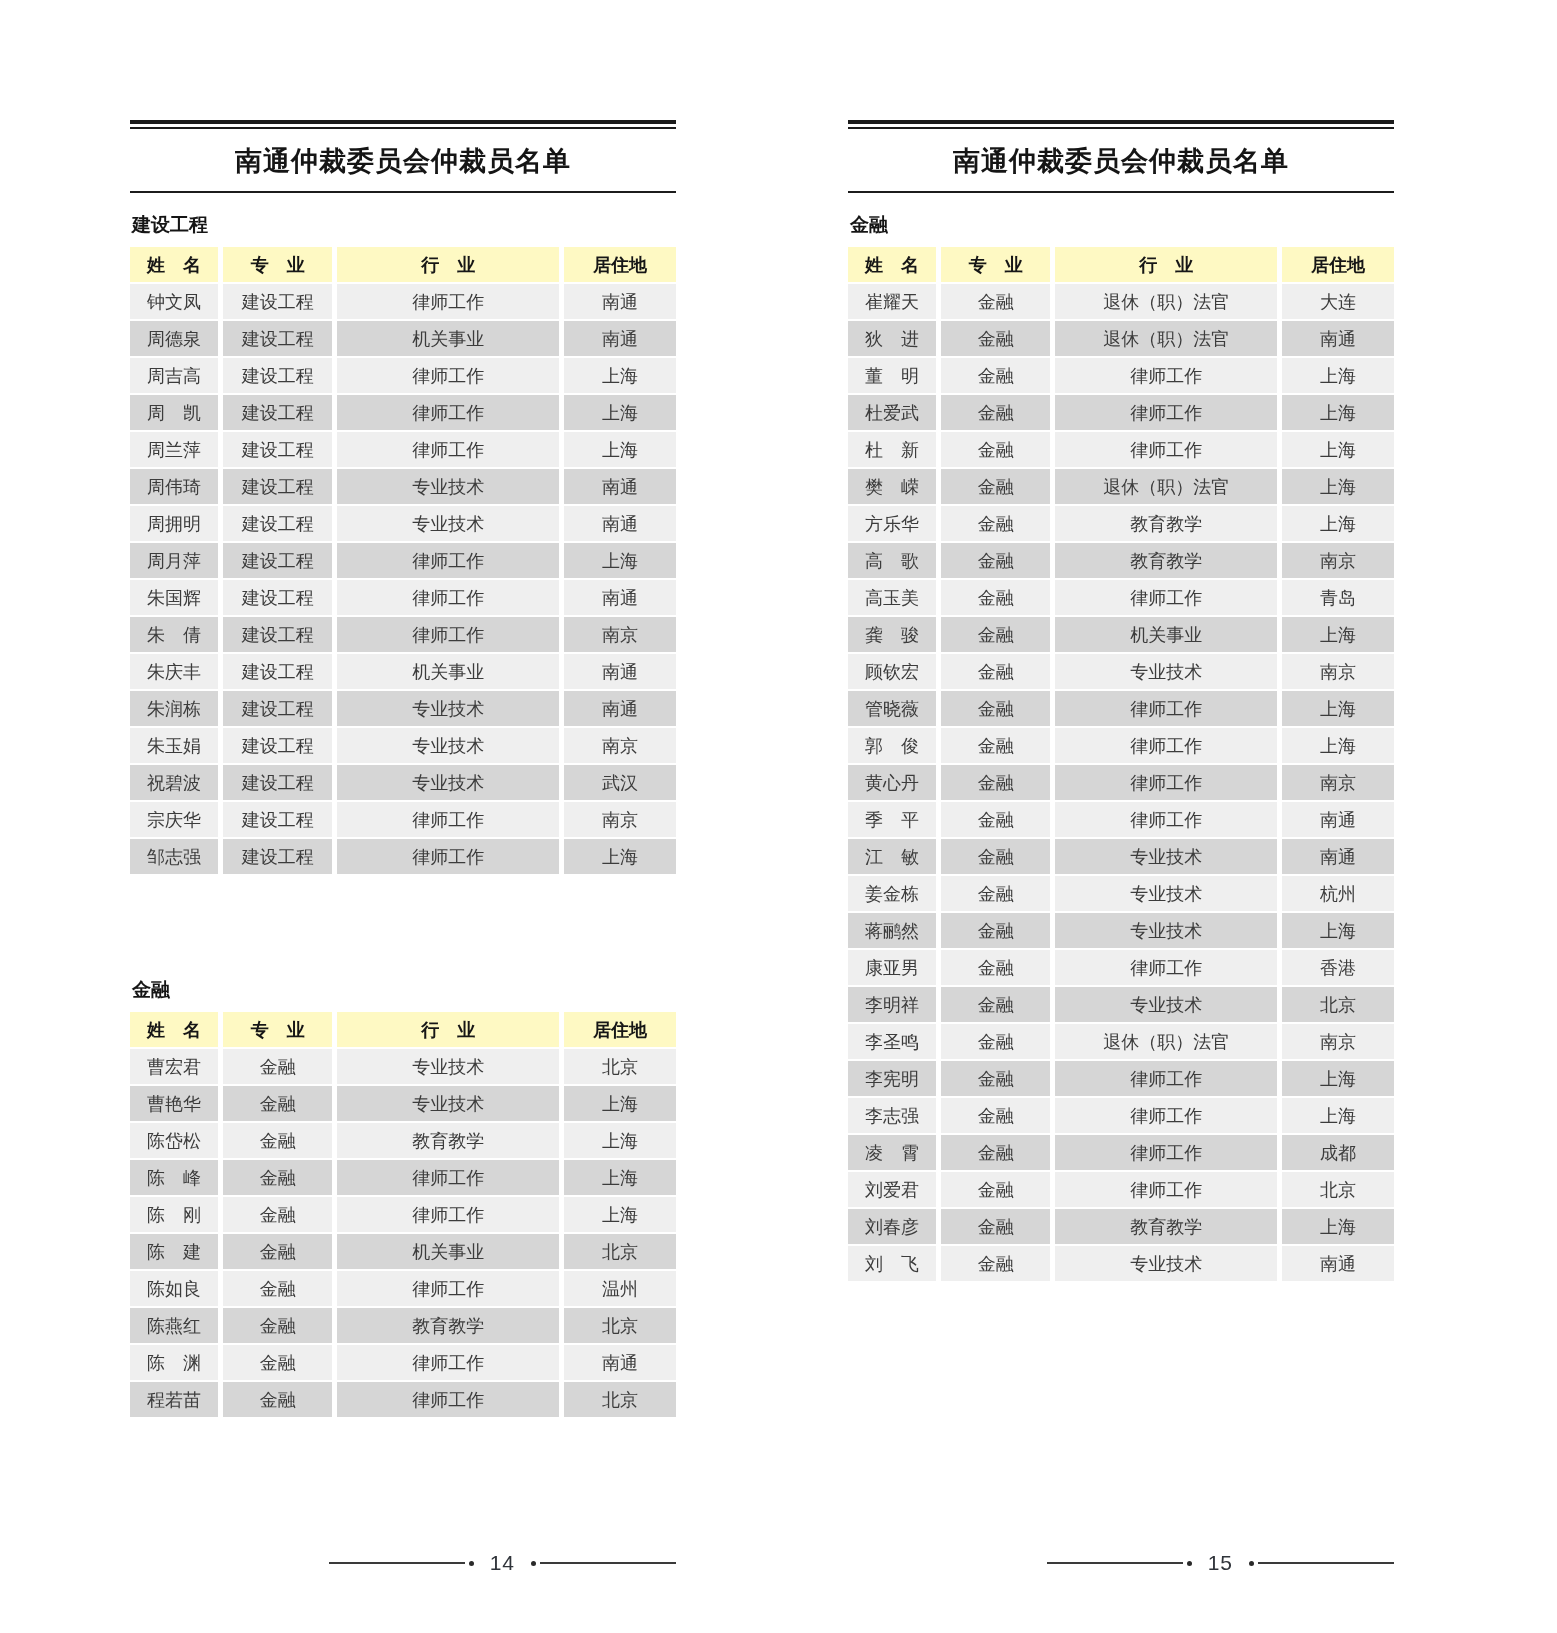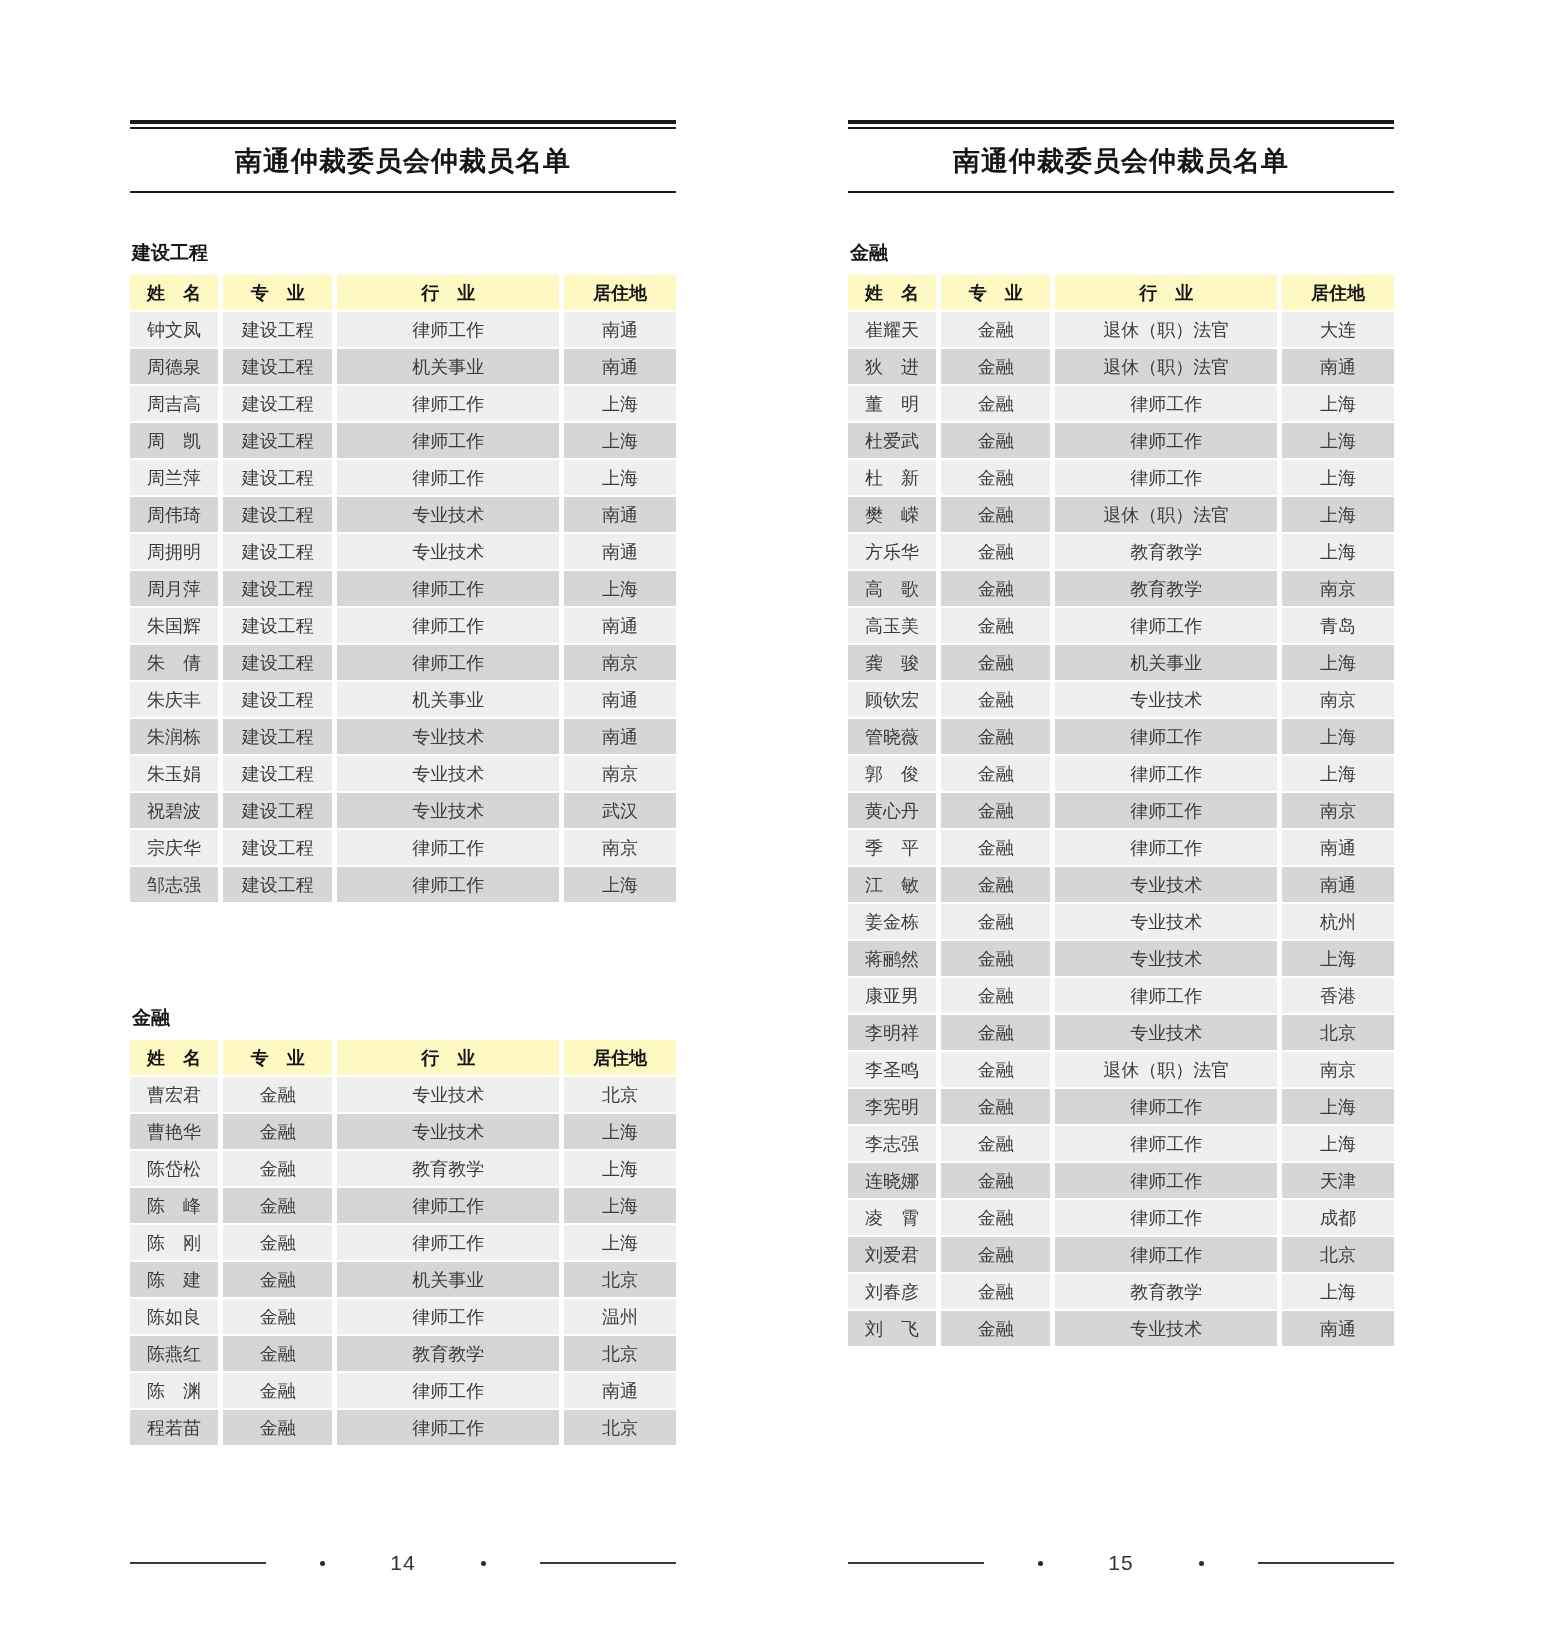--- a/index.html
+++ b/index.html
@@ -31,21 +31,21 @@
     font-weight: bold;
     color: #151515;
     text-align: center;
     letter-spacing: 1px;
     line-height: 32px;
   }
   .rule-under {
     border-bottom: 2px solid #1c1c1c;
   }
 
-  .section { margin-top: 49px; }
+  .section { margin-top: 21px; }
   .section + .section { margin-top: 103px; }
 
   .section-heading {
     margin: 0 0 11px 2px;
     font-size: 19px;
     font-weight: bold;
     color: #151515;
     line-height: 22px;
   }
 
@@ -82,21 +82,21 @@
   table.roster tbody tr:nth-child(odd)  td { background: #efefef; }
   table.roster tbody tr:nth-child(even) td { background: #d6d6d6; }
 
   .footer {
     position: absolute;
     top: 1548px;
     width: 546px;
     height: 30px;
     display: flex;
     align-items: center;
-    justify-content: space-between;
+    justify-content: flex-end;
   }
   .footer.left  { left: 130px; }
   .footer.right { left: 848px; }
   .fline {
     width: 136px;
     height: 0;
     border-top: 2px solid #3a3a3a;
   }
   .fdot {
     width: 5px;
@@ -478,26 +478,20 @@
               <td>律师工作</td>
               <td>上海</td>
             </tr>
             <tr>
               <td>李志强</td>
               <td>金融</td>
               <td>律师工作</td>
               <td>上海</td>
             </tr>
             <tr>
-              <td>连晓娜</td>
-              <td>金融</td>
-              <td>律师工作</td>
-              <td>天津</td>
-            </tr>
-            <tr>
               <td>凌　霄</td>
               <td>金融</td>
               <td>律师工作</td>
               <td>成都</td>
             </tr>
             <tr>
               <td>刘爱君</td>
               <td>金融</td>
               <td>律师工作</td>
               <td>北京</td>

